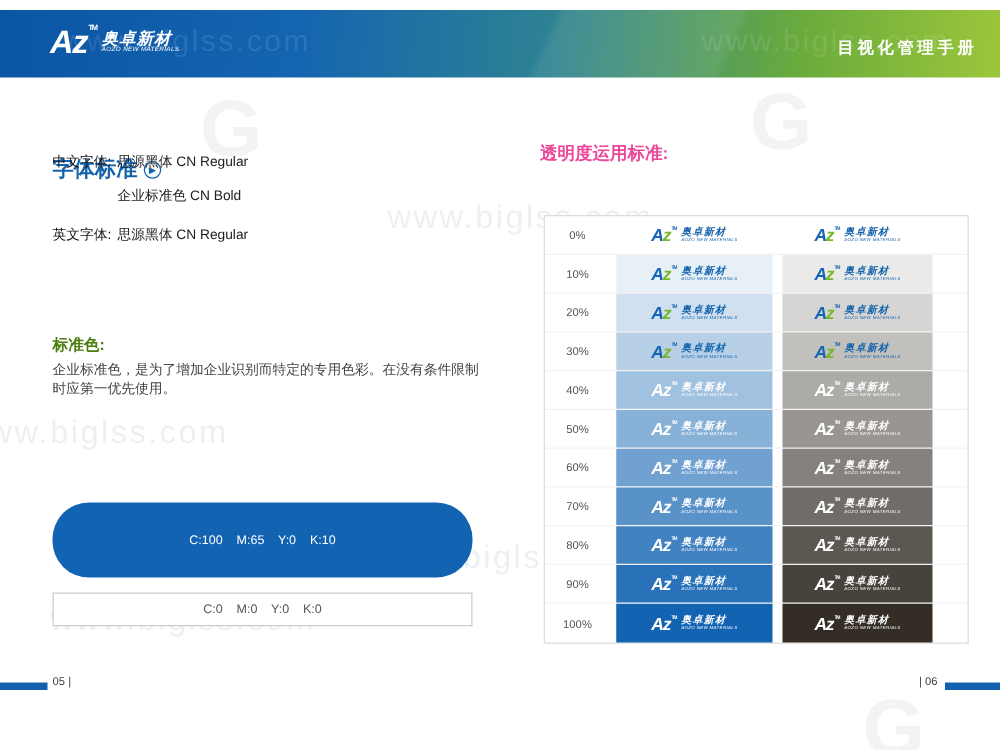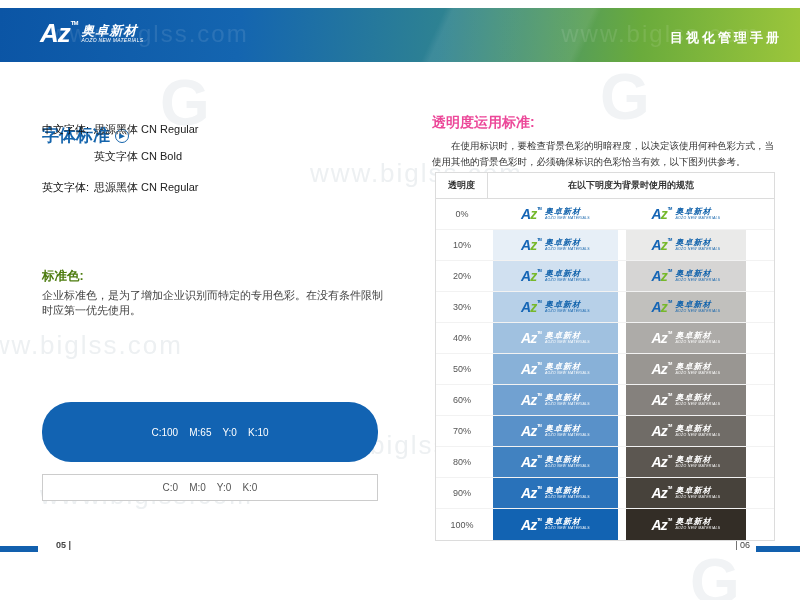--- a/index.html
+++ b/index.html
@@ -64,21 +64,21 @@
   .t-row{ display:flex; height:31px; border-bottom:1px solid rgba(0,0,0,0.05); }
   .t-row:last-child{ border-bottom:none; }
   .t-label{ width:52px; display:flex; align-items:center; justify-content:center; font-size:9px; color:#555; }
   .t-sw{ display:flex; align-items:center; justify-content:center; }
   .sw-left{ width:125px; margin-left:5px; } .sw-right{ width:120px; margin-left:8px; }
 
   
   .foot-bar{ position:absolute; z-index:1; top:546px; height:6px; background:#1260ae; }
   .fb-left{ left:0; width:38px; } .fb-right{ right:0; width:44px; }
   .foot-num{ position:absolute; z-index:1; top:540px; font-size:9px; color:#444; }
-  .fn-left{ left:56px;font-weight:bold; } .fn-right{ right:50px; }
+  .fn-left{ left:42px; } .fn-right{ right:50px; }
 </style>
 </head>
 <body>
 
 <div class="canvas">
 
   <div class="wm" style="left:-30px;top:330px;">www.biglss.com</div>
   <div class="wm" style="left:310px;top:158px;">www.biglss.com</div>
   <div class="wm" style="left:40px;top:480px;">www.biglss.com</div>
   <div class="wm" style="left:300px;top:430px;">www.biglss.com</div>
@@ -107,44 +107,39 @@
   </header>
 
   <div class="sec-title t1">
     <span>字体标准</span>
     <span class="play">▶</span>
   </div>
   <div class="font-row fr1">
     <span class="flabel">中文字体:</span><span>思源黑体 CN Regular</span>
   </div>
   <div class="font-row fr2">
-    <span>英文字体 CN Bold</span>
+    <span>企业标准色 CN Bold</span>
   </div>
   <div class="font-row fr3">
     <span class="flabel">英文字体:</span><span>思源黑体 CN Regular</span>
   </div>
 
   <div class="sub-title">标准色:</div>
   <div class="desc-left">企业标准色，是为了增加企业识别而特定的专用色彩。在没有条件限制时应第一优先使用。</div>
 
   <div class="bar bar-blue" style="background: rgb(18, 99, 178); color: rgb(255, 255, 255);">
     <span class="cmyk">C:100    M:65    Y:0    K:10</span>
   </div>
   <div class="bar bar-white" style="background: rgb(255, 255, 255); color: rgb(85, 85, 85); border: 1px solid rgb(204, 204, 204);">
     <span class="cmyk">C:0    M:0    Y:0    K:0</span>
   </div>
 
   <div class="r-title">透明度运用标准:</div>
-  <div class="r-desc">在使用标识时，要检查背景色彩的明暗程度，以决定该使用何种色彩方式，当使用其他的背景色彩时，必须确保标识的色彩恰当有效，以下图列供参考。</div>
 
   <div class="ttable">
-    <div class="thead">
-      <div class="th1">透明度</div>
-      <div class="th2">在以下明度为背景时使用的规范</div>
-    </div>
     <div id="table-body">
         <div class="t-row">
           <div class="t-label">0%</div>
           <div class="t-sw sw-left" style="background: rgba(18, 99, 178, 0);">
             <div class="logo colored sm">
               <span class="mark">
                 <span class="mk-a">A</span>
                 <span class="mk-z">z</span>
                 <sup class="tm">TM</sup>
               </span>

